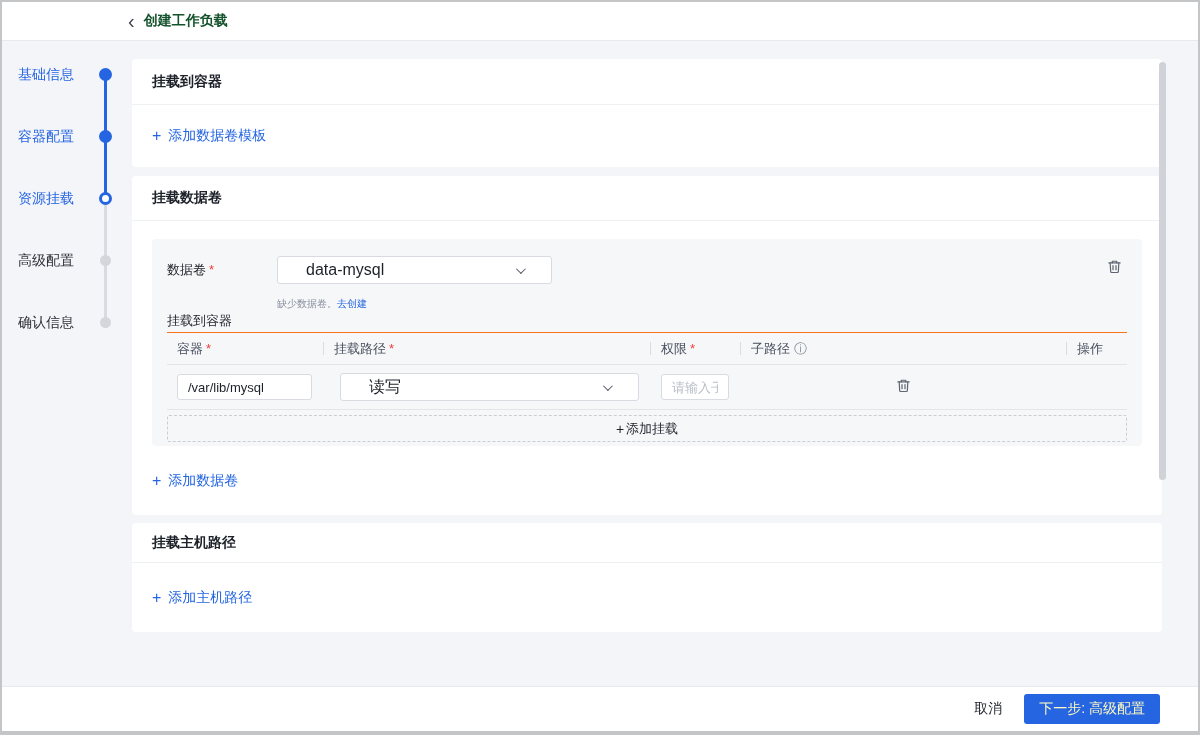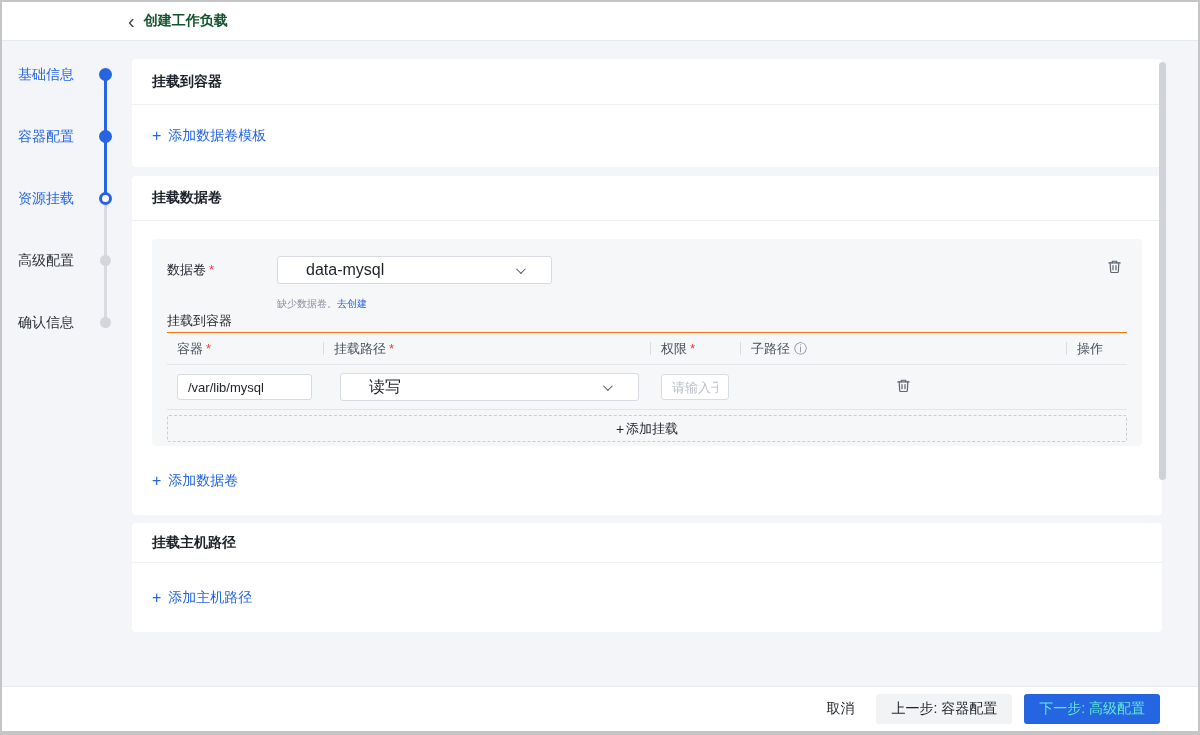--- a/index.html
+++ b/index.html
@@ -97,21 +97,21 @@
 
   
   .footbar { position:absolute; left:0; bottom:0; width:100%; height:45px;
              background:#fff; border-top:1px solid #e8e9ed;
              display:flex; align-items:center; justify-content:flex-end;
              padding-right:38px; gap:12px; }
   .btn { height:30px; border:none; border-radius:3px; font-size:14px; cursor:pointer;
          font-family:"Liberation Sans","DejaVu Sans",sans-serif; }
   .btn-text { background:transparent; color:#1d2129; padding:0 10px; }
   .btn-plain { background:#f2f3f5; color:#1d2129; padding:0 15px; }
-  .btn-primary { background:#2565e2; color:#5eead4; padding:0 15px; }
+  .btn-primary { background:#2565e2; color:#fef9c3; padding:0 15px; }
 </style>
 </head>
 <body>
 
 <div class="frame">
 
   <div class="topbar">
     <span class="back-ic">‹</span>
     <span class="topbar-title">创建工作负载</span>
   </div>
@@ -264,17 +264,16 @@
           <span>添加主机路径</span>
         </span>
       </div>
     </div>
   </div>
 
   <div class="scroll-thumb"></div>
 
   <div class="footbar">
     <button class="btn btn-text">取消</button>
-    <button class="btn btn-plain">上一步: 容器配置</button>
     <button class="btn btn-primary">下一步: 高级配置</button>
   </div>
 
 </div>
 
 </body></html>

